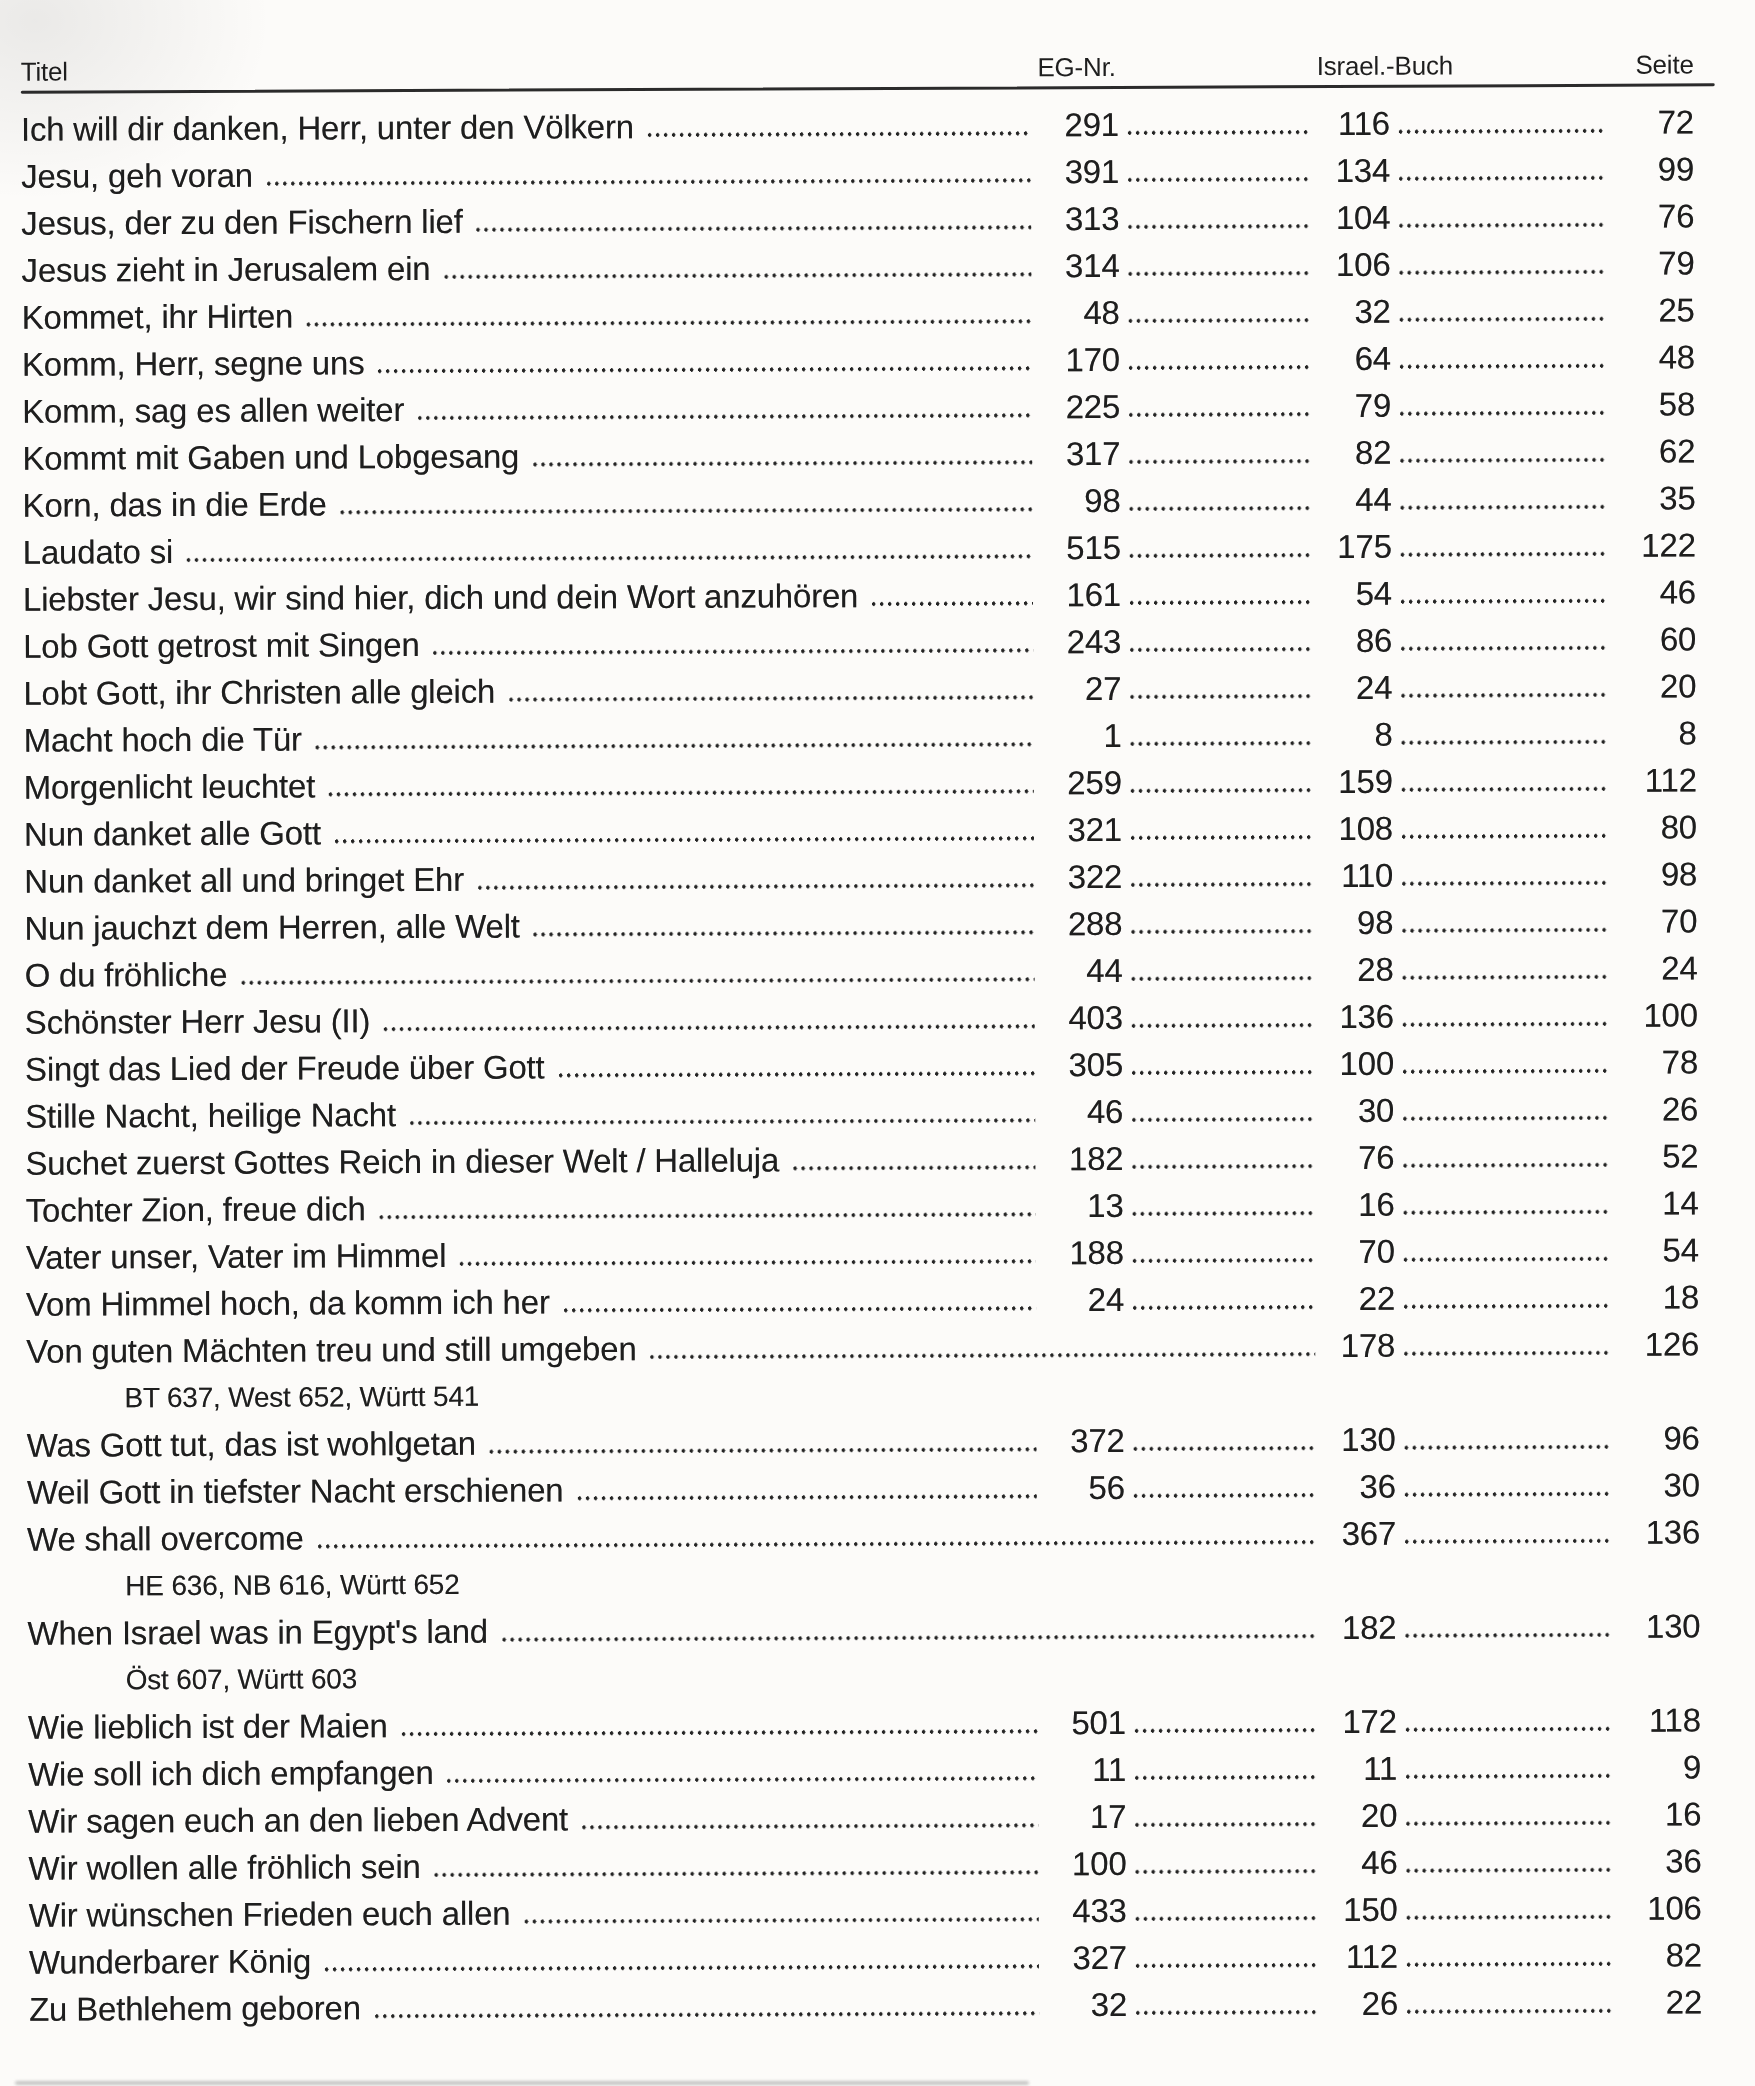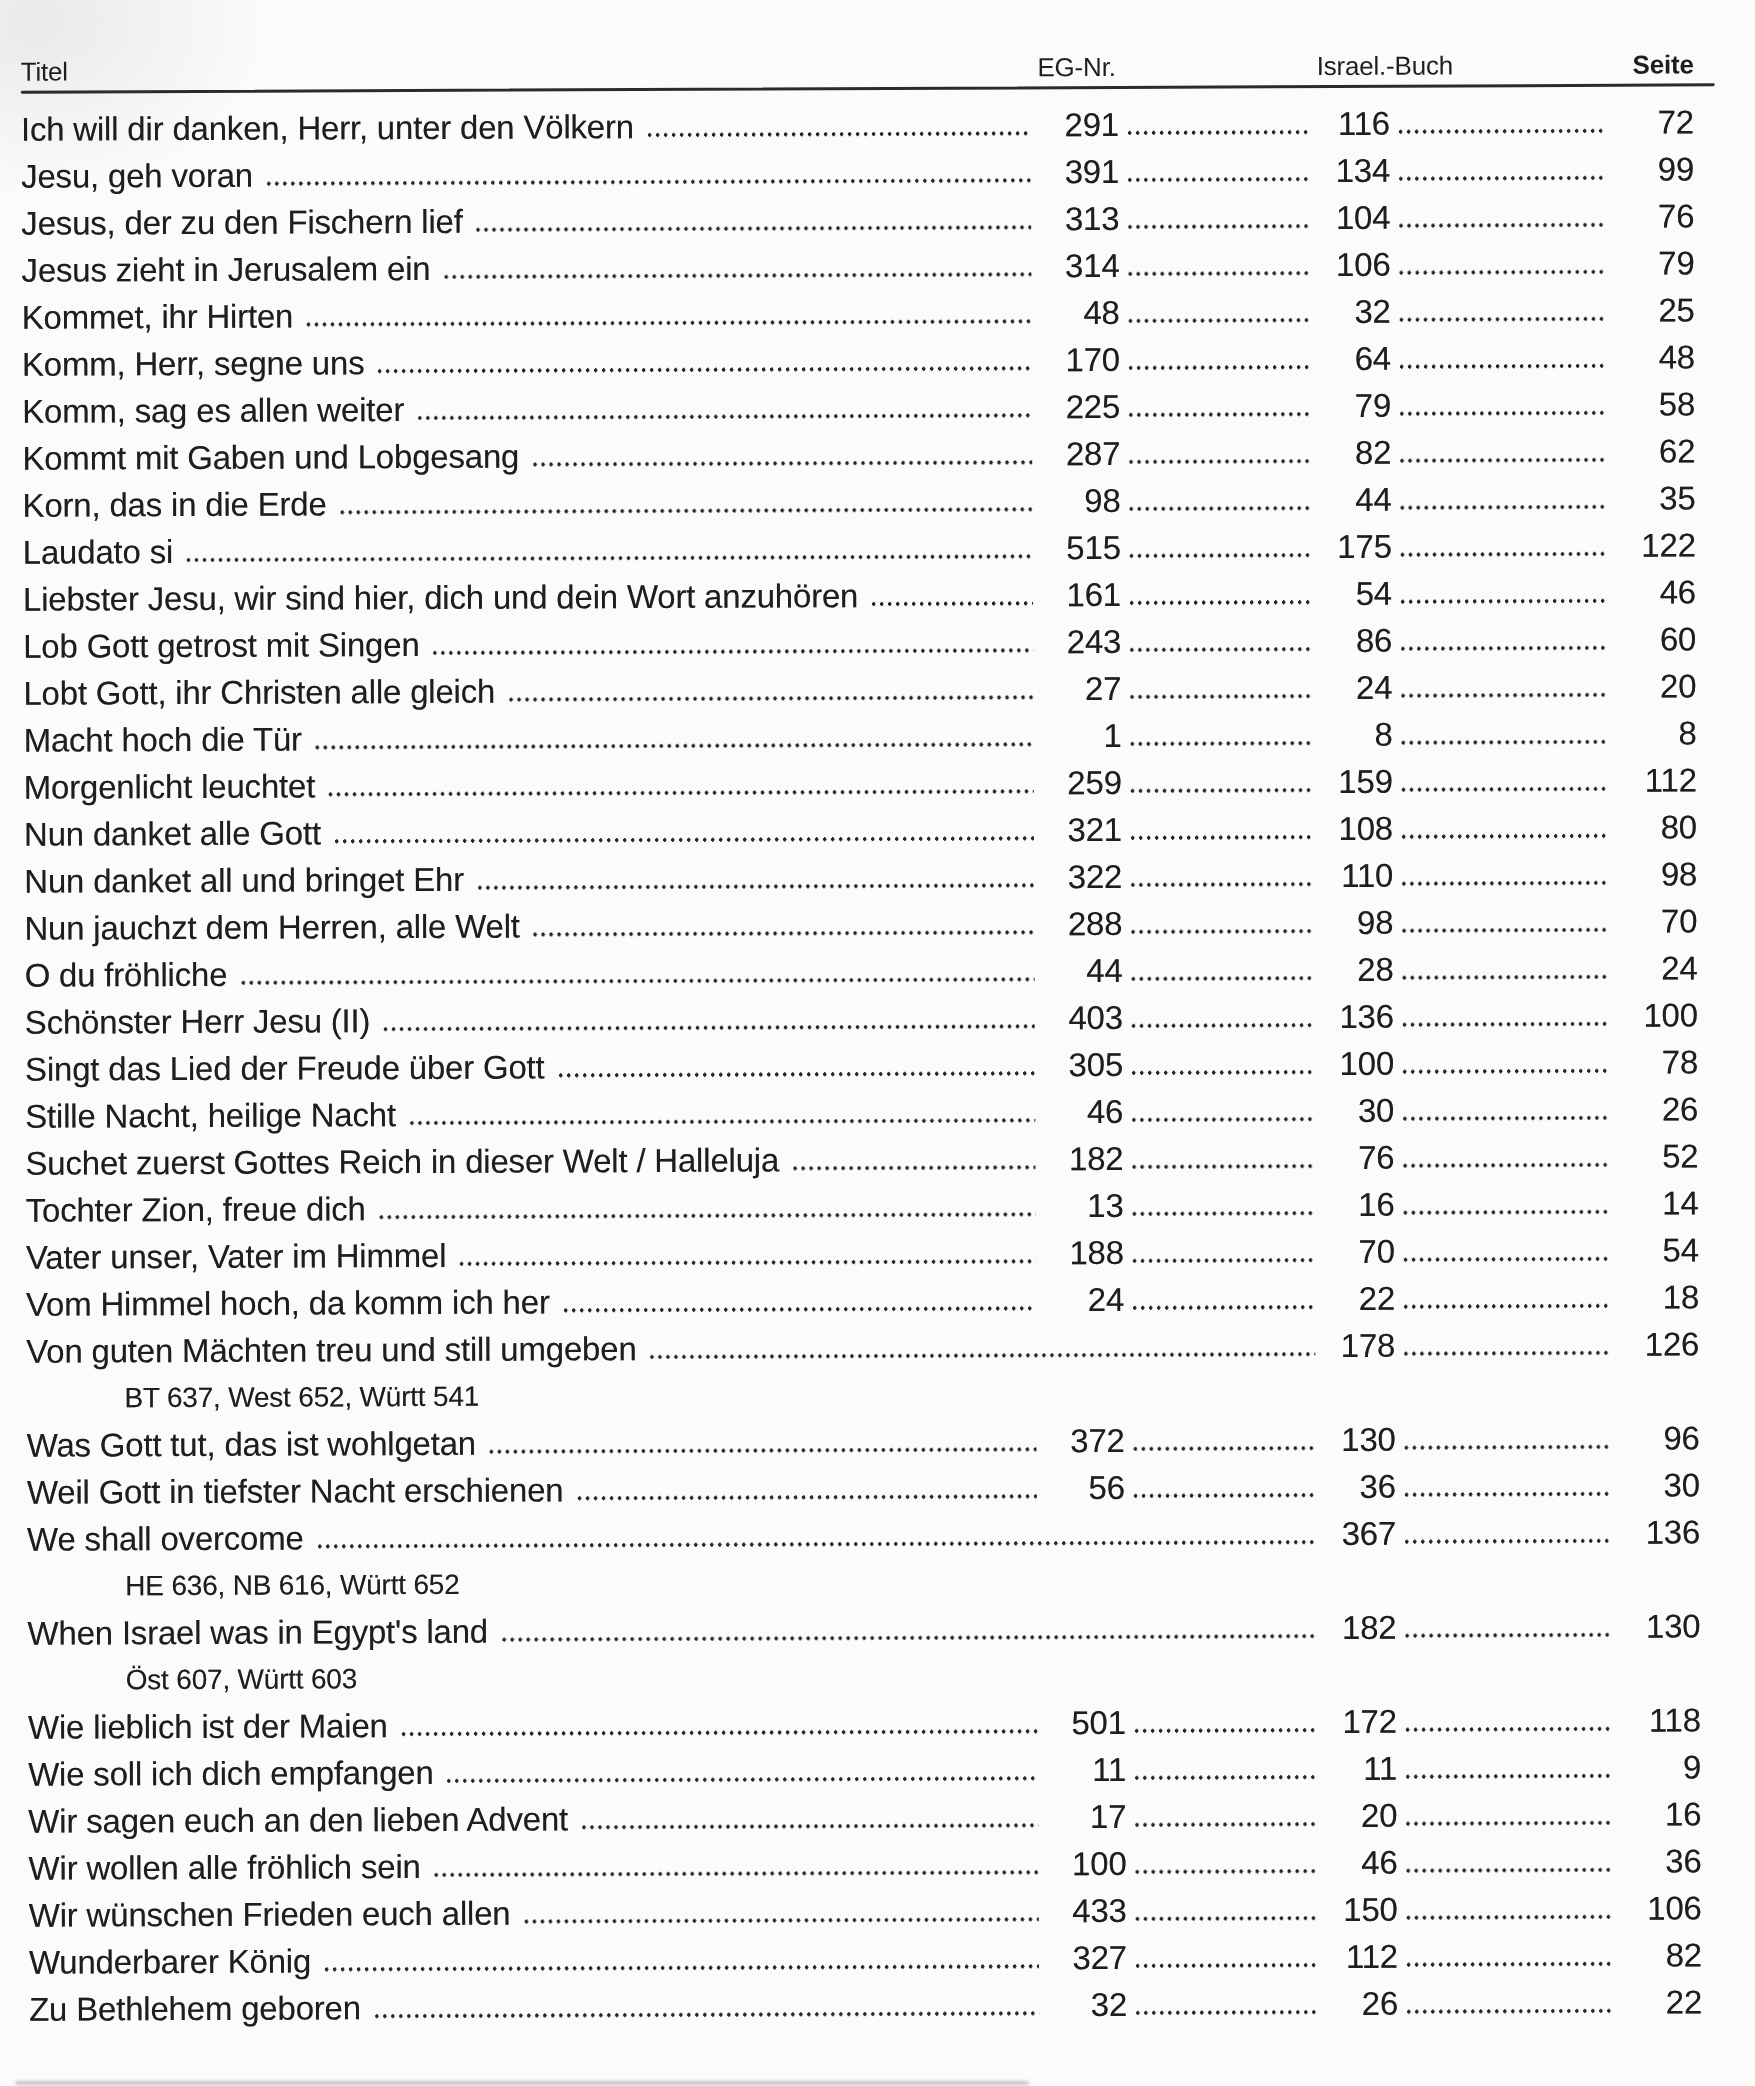--- a/index.html
+++ b/index.html
@@ -38,21 +38,21 @@
     height: 39px;
     font-size: 26px;
     letter-spacing: -0.2px;
   }
   .hdr-title { flex: 1; }
   .hdr-cell { text-align: right; white-space: nowrap; }
   .hdr-eg    { width: 80px; }
   .hdr-gap1  { width: 201px; }
   .hdr-instr { width: 72px;  }
   .hdr-gap2  { width: 225px; }
-  .hdr-seite { width: 80px; font-weight: bold; }
+  .hdr-seite { width: 80px; }
   .rule {
     height: 3.2px;
     background: #2b2b2b;
     margin: 3.2px -21px 0 0;
     border-radius: 1.6px;
   }
   .rows { padding-top: 11.3px; }
   .row {
     display: flex; align-items: baseline;
     height: 47px;
@@ -164,21 +164,21 @@
     <span class="leader l1"></span>
     <span class="num eg">225</span>
     <span class="leader l2"></span>
     <span class="num instr">79</span>
     <span class="leader l3"></span>
     <span class="num seite">58</span>
   </div>
       <div class="row">
     <span class="t">Kommt mit Gaben und Lobgesang</span>
     <span class="leader l1"></span>
-    <span class="num eg">287</span>
+    <span class="num eg">317</span>
     <span class="leader l2"></span>
     <span class="num instr">82</span>
     <span class="leader l3"></span>
     <span class="num seite">62</span>
   </div>
       <div class="row">
     <span class="t">Korn, das in die Erde</span>
     <span class="leader l1"></span>
     <span class="num eg">98</span>
     <span class="leader l2"></span>

